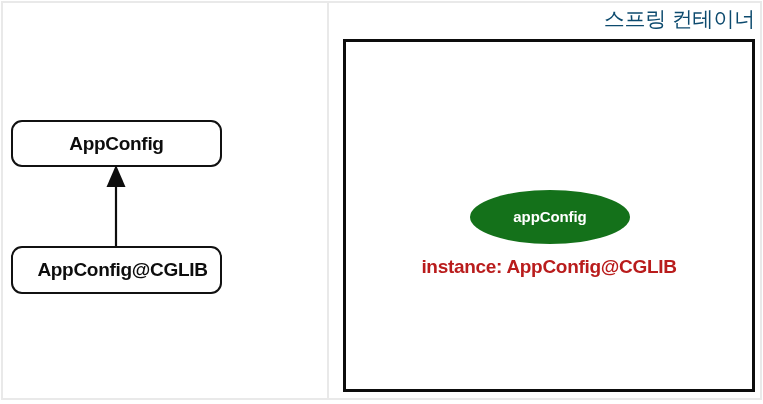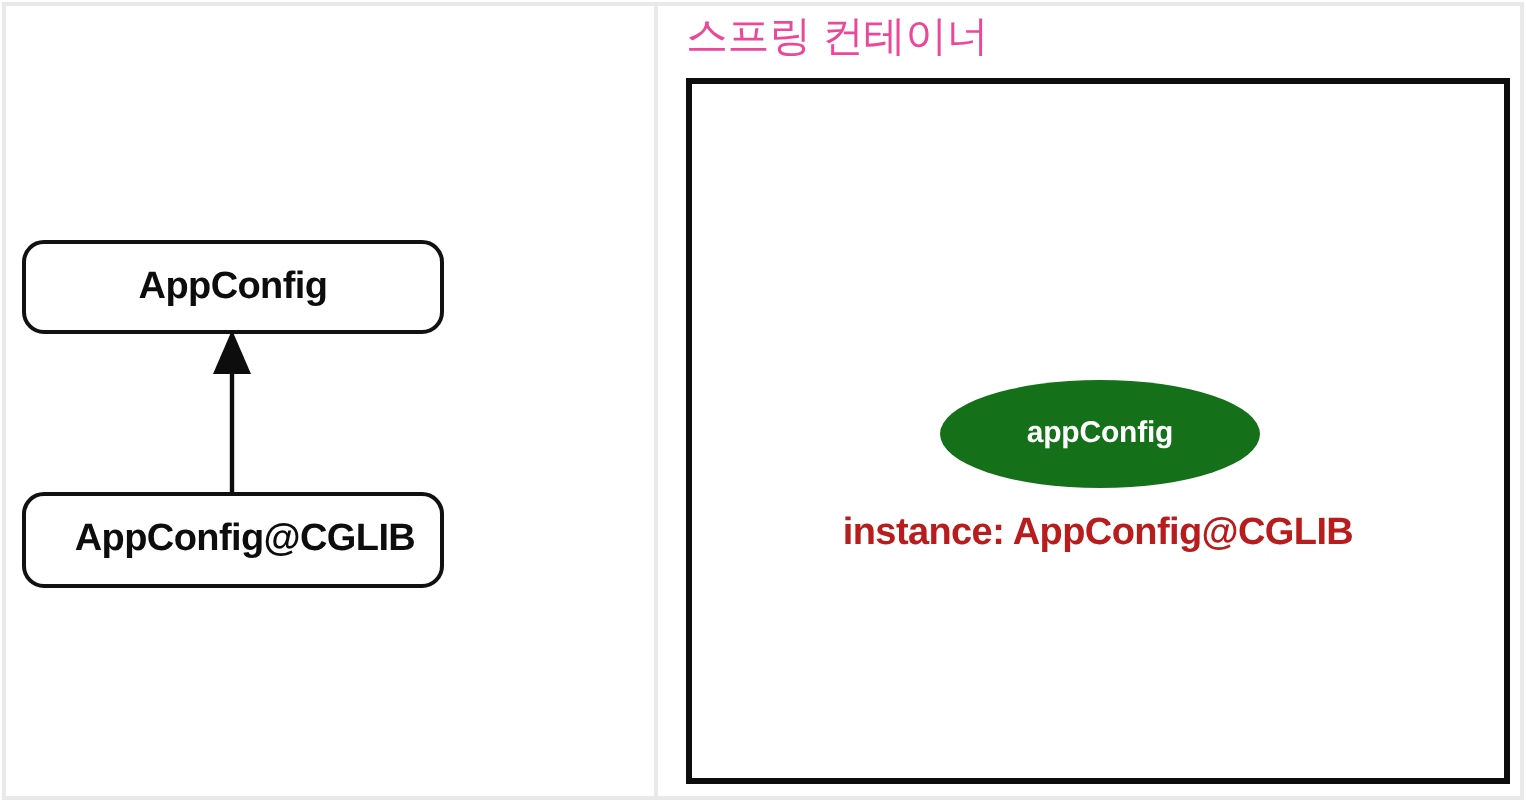--- a/index.html
+++ b/index.html
@@ -46,24 +46,24 @@
     background: #ffffff;
     box-sizing: border-box;
   }
 
   
   .container-title {
     position: absolute;
     left: 343px;
     top: 6px;
     width: 412px;
-    text-align: left;
+    text-align: right;
     font-size: 21px;
     line-height: 26px;
-    color: #ec4899;
+    color: #0c4a6e;
     font-weight: 400;
     letter-spacing: -0.2px;
     white-space: nowrap;
   }
 
   
   .spring-container {
     position: absolute;
     left: 343px;
     top: 39px;

